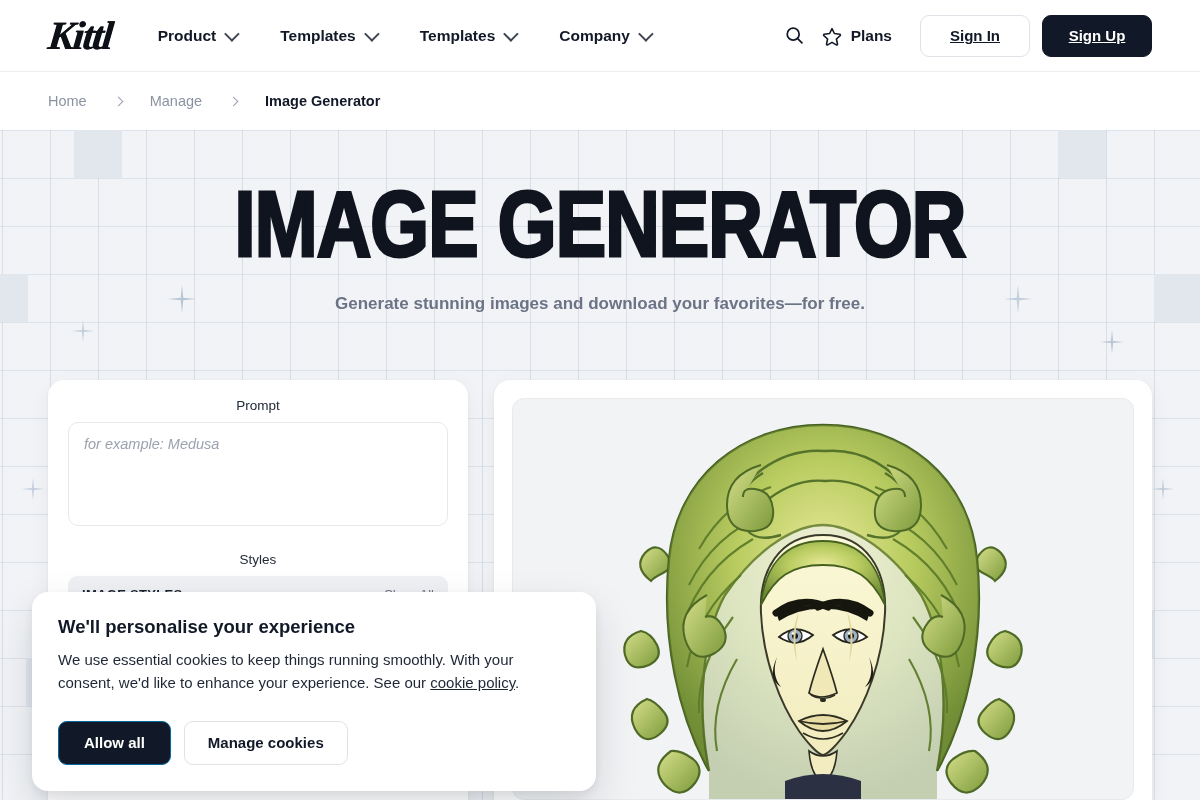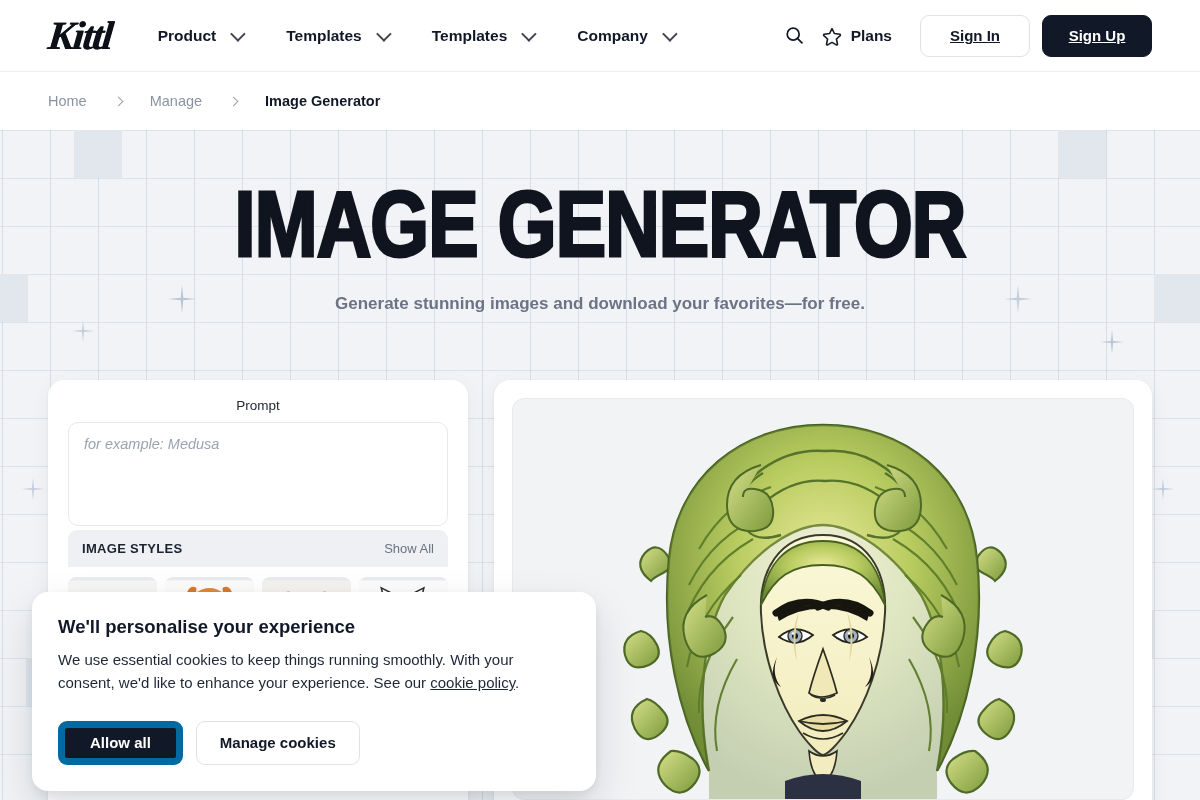--- a/index.html
+++ b/index.html
@@ -30,21 +30,21 @@
     font-size: 40px;
     letter-spacing: -1.5px;
     color: #0d1117;
     line-height: 1;
     margin-right: 24px;
     transform: skewX(-6deg);
     text-shadow: 0.6px 0 0 #0d1117;
   }
   .nav { display: flex; align-items: center; gap: 0px; }
   .nav-item {
-    display: flex; align-items: center; gap: 15px;
+    display: flex; align-items: center; gap: 9px;
     padding: 0 22px;
     font-size: 15.5px; font-weight: 700; color: #111827;
     cursor: pointer; white-space: nowrap;
   }
   .chev {
     width: 11px; height: 11px;
     border-right: 2px solid #3d4450;
     border-bottom: 2px solid #3d4450;
     transform: rotate(45deg) translateY(-2px);
   }
@@ -251,21 +251,21 @@
   .cookie-body {
     font-size: 15px; line-height: 1.55; color: #1f2736;
     max-width: 480px;
   }
   .cookie-link {
     color: #1f2736; text-decoration: underline; cursor: pointer;
   }
   .cookie-actions { display: flex; gap: 13px; margin-top: 26px; }
   .btn-allow {
     height: 44px; padding: 0 25px;
-    background: #111827; color: #fff; border: 7px solid #0369a1;
+    background: #111827; color: #fff; border: 1px solid #0369a1;
     font-size: 15px; font-weight: 700; border-radius: 9px;
   }
   .btn-manage {
     height: 44px; padding: 0 23px;
     background: #fff; color: #111827; border: 1px solid #dfe2e7;
     font-size: 15px; font-weight: 700; border-radius: 9px;
   }
 </style>
 </head>
 <body>
@@ -358,20 +358,21 @@
       <div class="hero-sub">Generate stunning images and download your favorites—for free.</div>
     </div>
   </div>
 
   <div class="cards">
 
     <div class="card card-left">
       <div class="field-label">Prompt</div>
       <textarea class="prompt-box" placeholder="for example: Medusa" style=""></textarea>
 
+      <div class="field-label styles-label">Styles</div>
 
       <div class="styles-head">
         <span class="styles-head-title">IMAGE STYLES</span>
         <span class="show-all">Show All</span>
       </div>
 
       <div class="thumbs">
 
         <div class="thumb">
           <svg viewBox="0 0 96 96">

